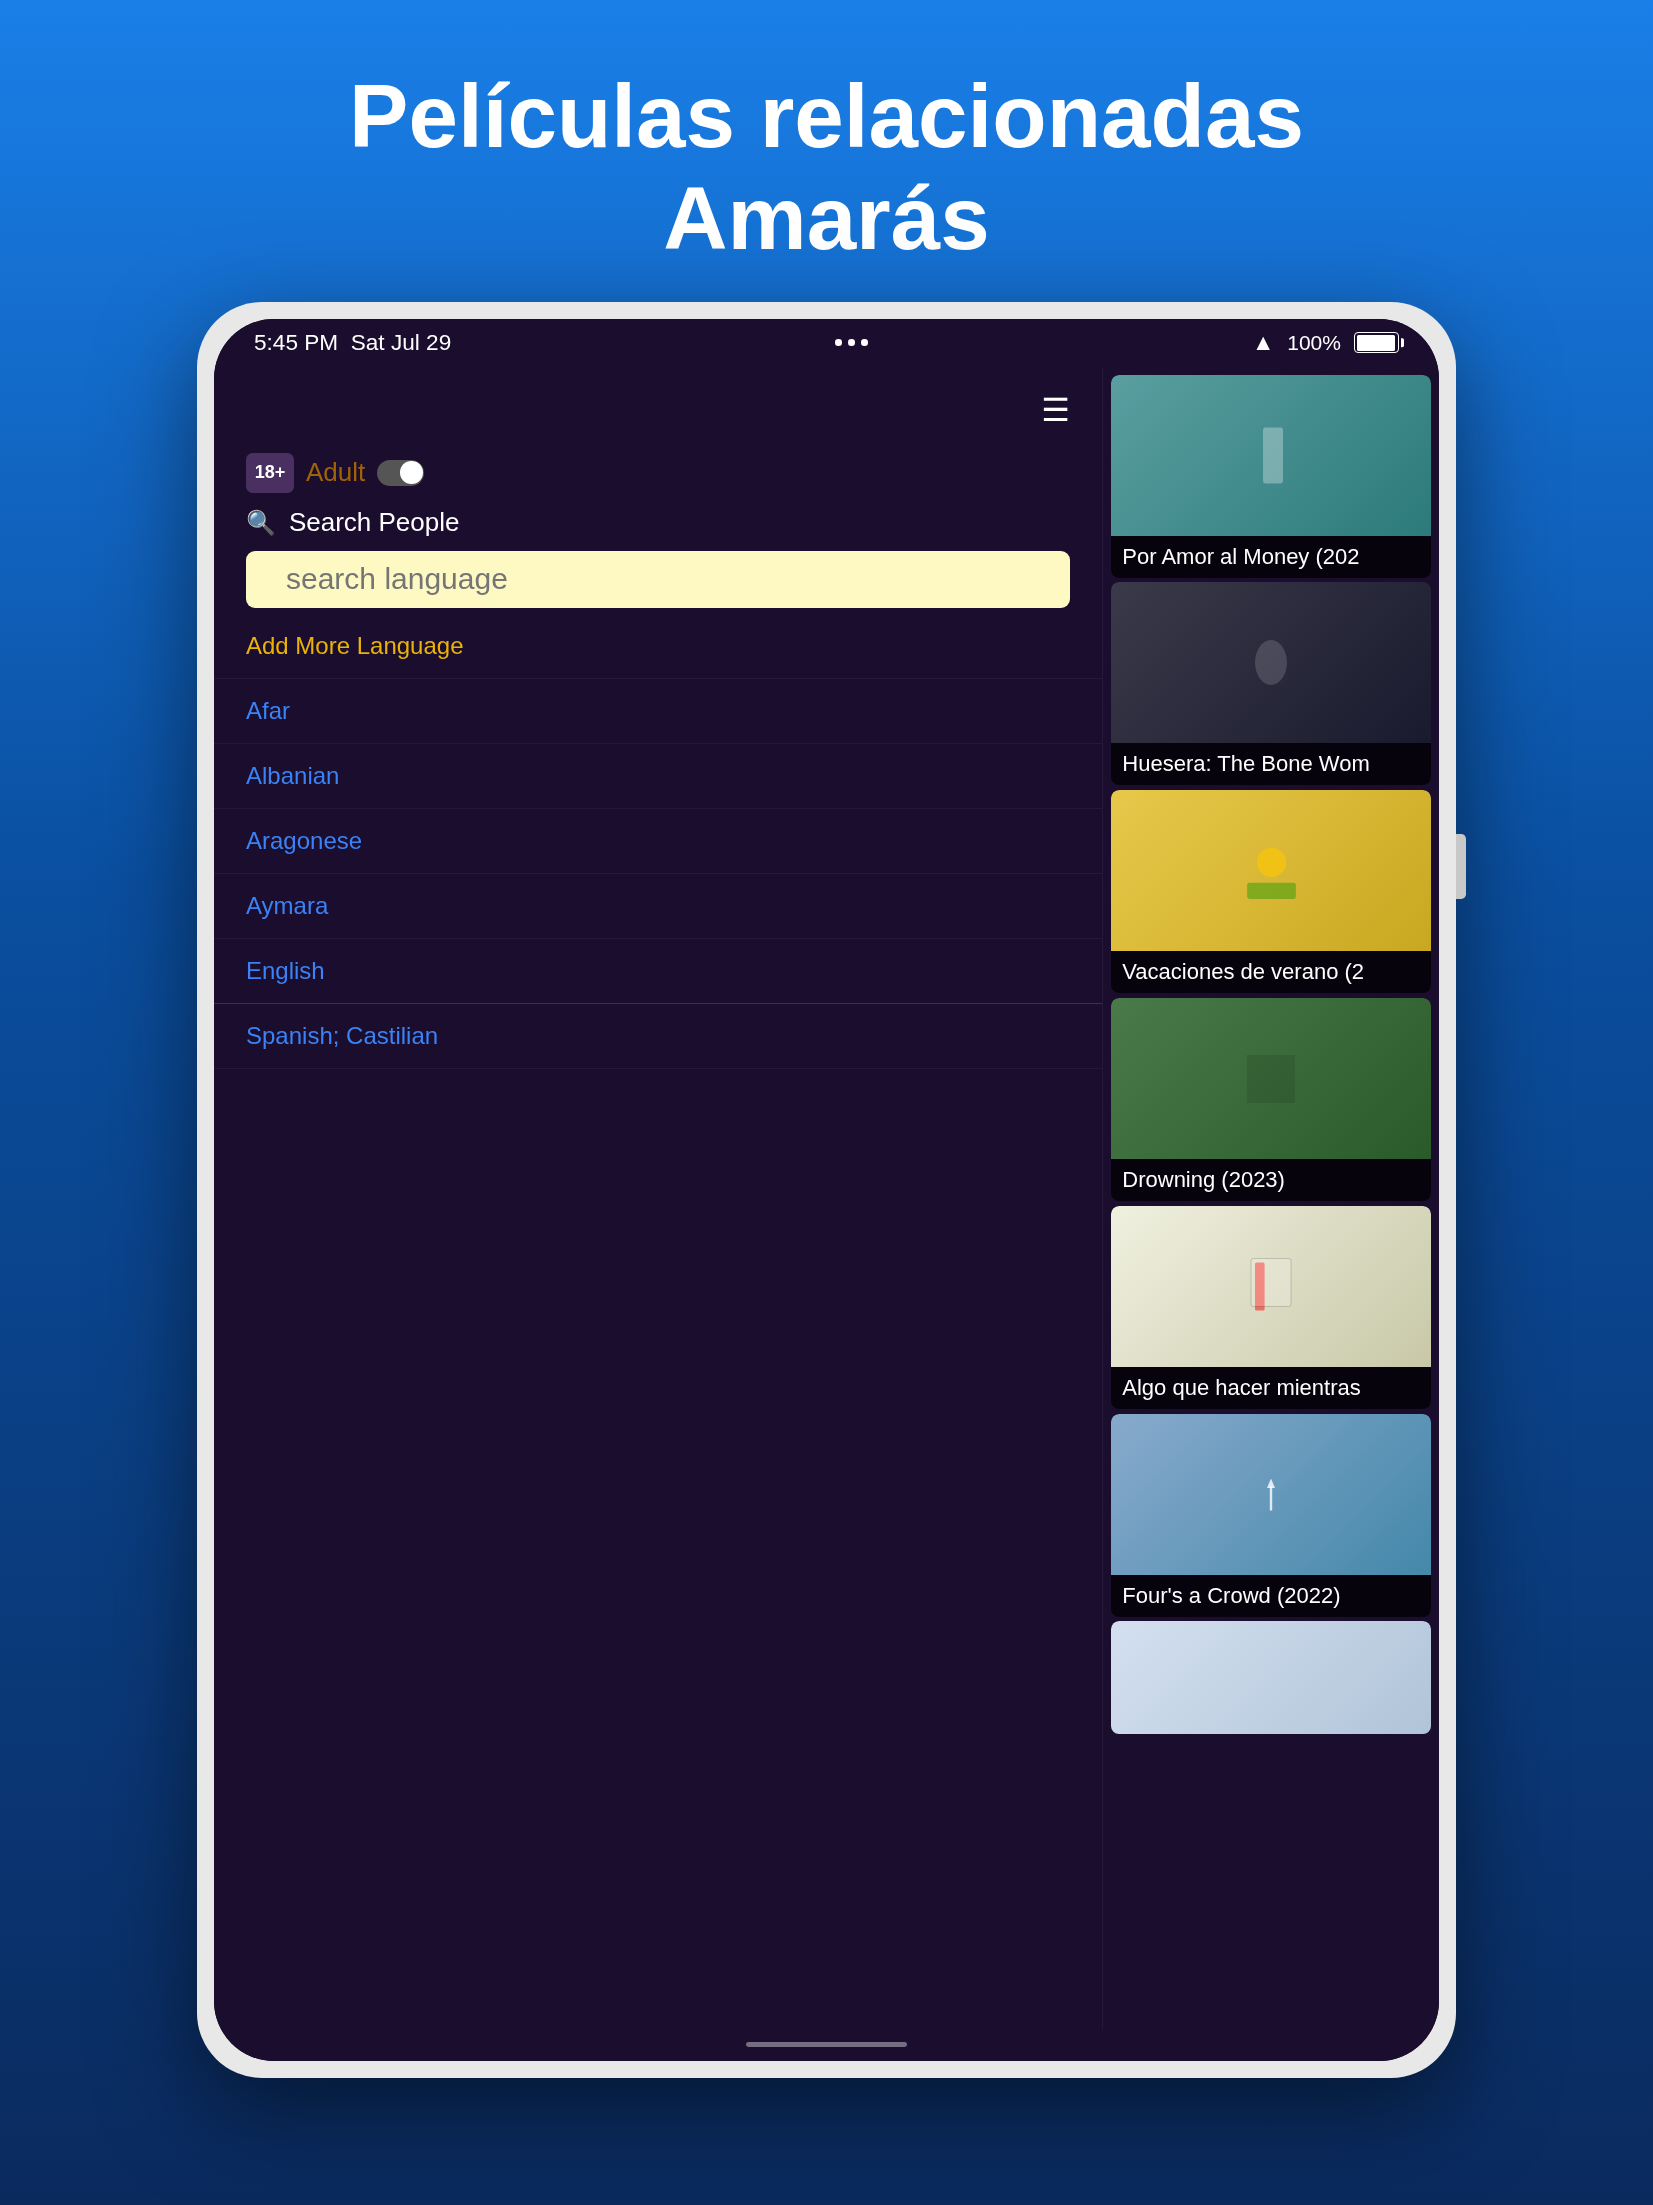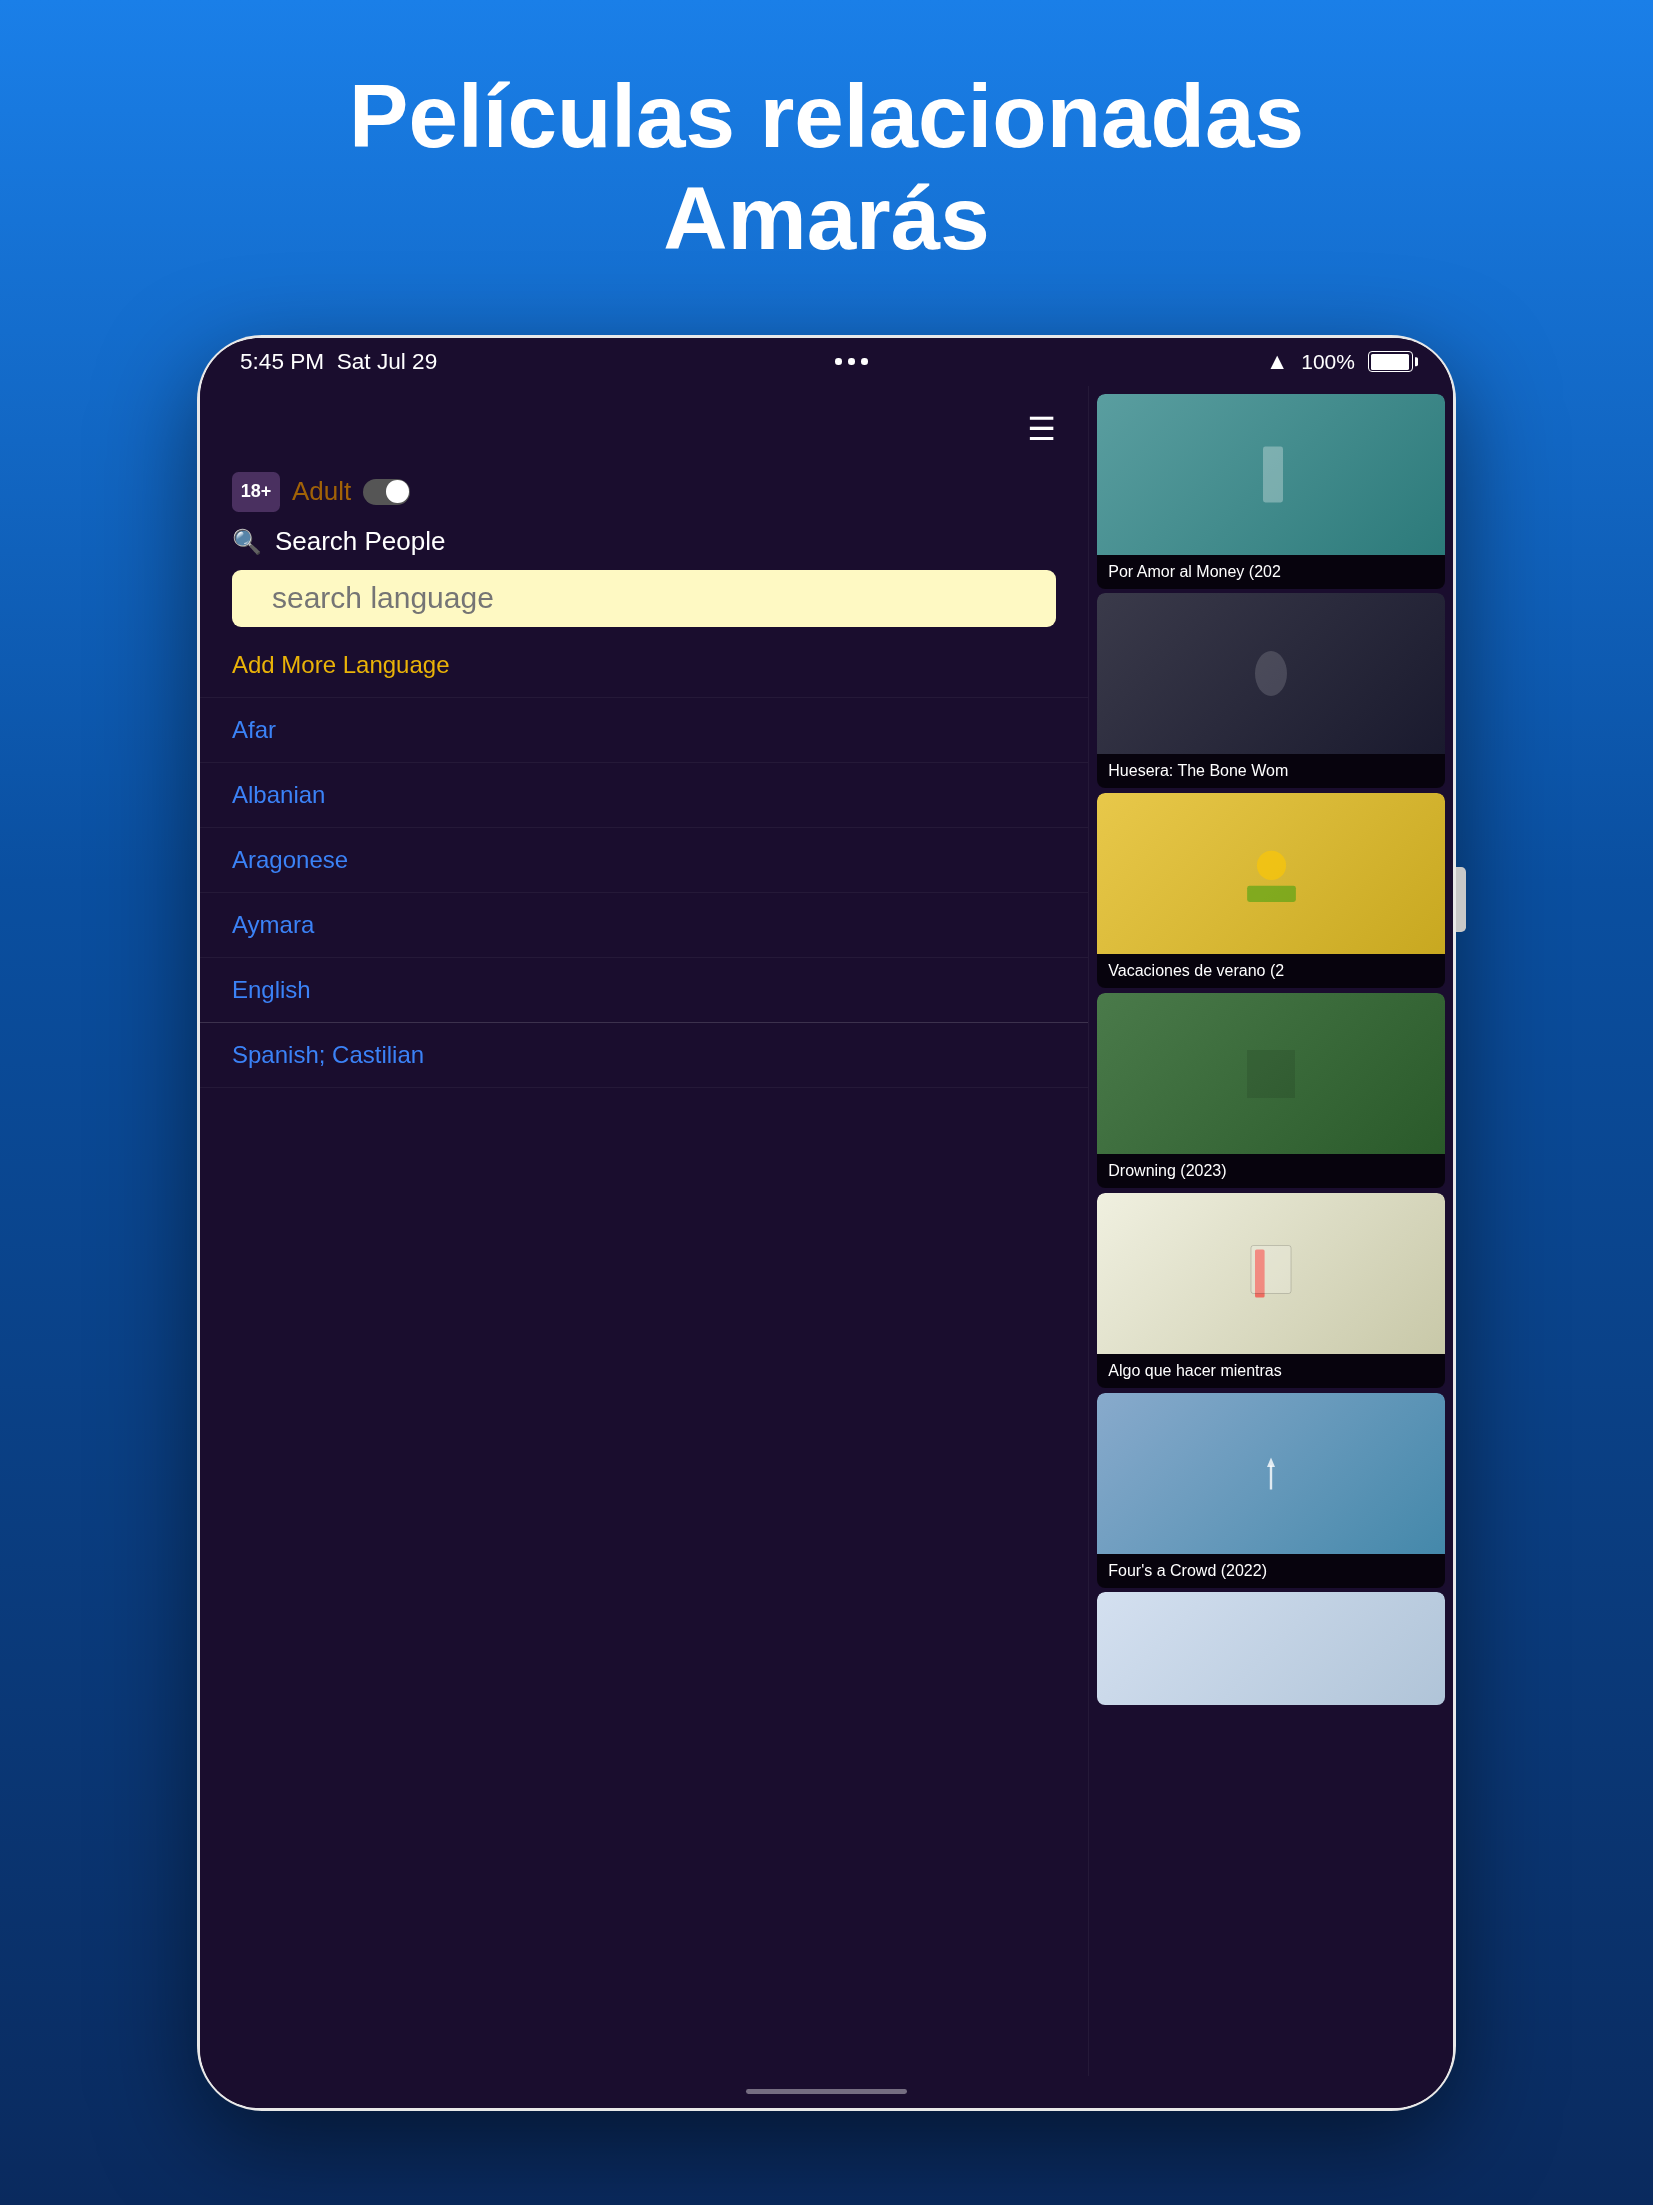--- a/index.html
+++ b/index.html
@@ -19,28 +19,28 @@
       color: white;
       font-size: 89px;
       font-weight: 800;
       text-align: center;
       margin-top: 65px;
       line-height: 1.15;
       padding: 0 81px;
     }
 
     .tablet-wrapper {
-      margin-top: 65px;
+      margin-top: 32px;
       width: 1259px;
       height: 1776px;
       background: #e8e8e8;
       border-radius: 65px;
       box-shadow: 0 32px 97px rgba(0,0,0,0.5);
       position: relative;
-      padding: 3px;
+      padding: 17px;
     }
 
     .tablet-inner {
       width: 100%;
       height: 100%;
       background: #1a0d2e;
       border-radius: 60px;
       overflow: hidden;
       display: flex;
       flex-direction: column;
@@ -294,21 +294,21 @@
       align-items: center;
       justify-content: center;
       overflow: hidden;
       border-radius: 8px 8px 0 0;
     }
 
     .movie-title-bar {
       background: rgba(0,0,0,0.7);
       padding: 8px 11.3px;
       color: white;
-      font-size: 16px;
+      font-size: 22px;
       font-weight: 500;
       white-space: nowrap;
       overflow: hidden;
       text-overflow: ellipsis;
     }
 
     
     .thumb-1 { background: linear-gradient(135deg, #5a9ea0 0%, #2c7a7a 100%); }
     .thumb-2 { background: linear-gradient(135deg, #3a3a4a 0%, #1a1a2e 100%); }
     .thumb-3 { background: linear-gradient(135deg, #e8c84a 0%, #c8a820 100%); }

